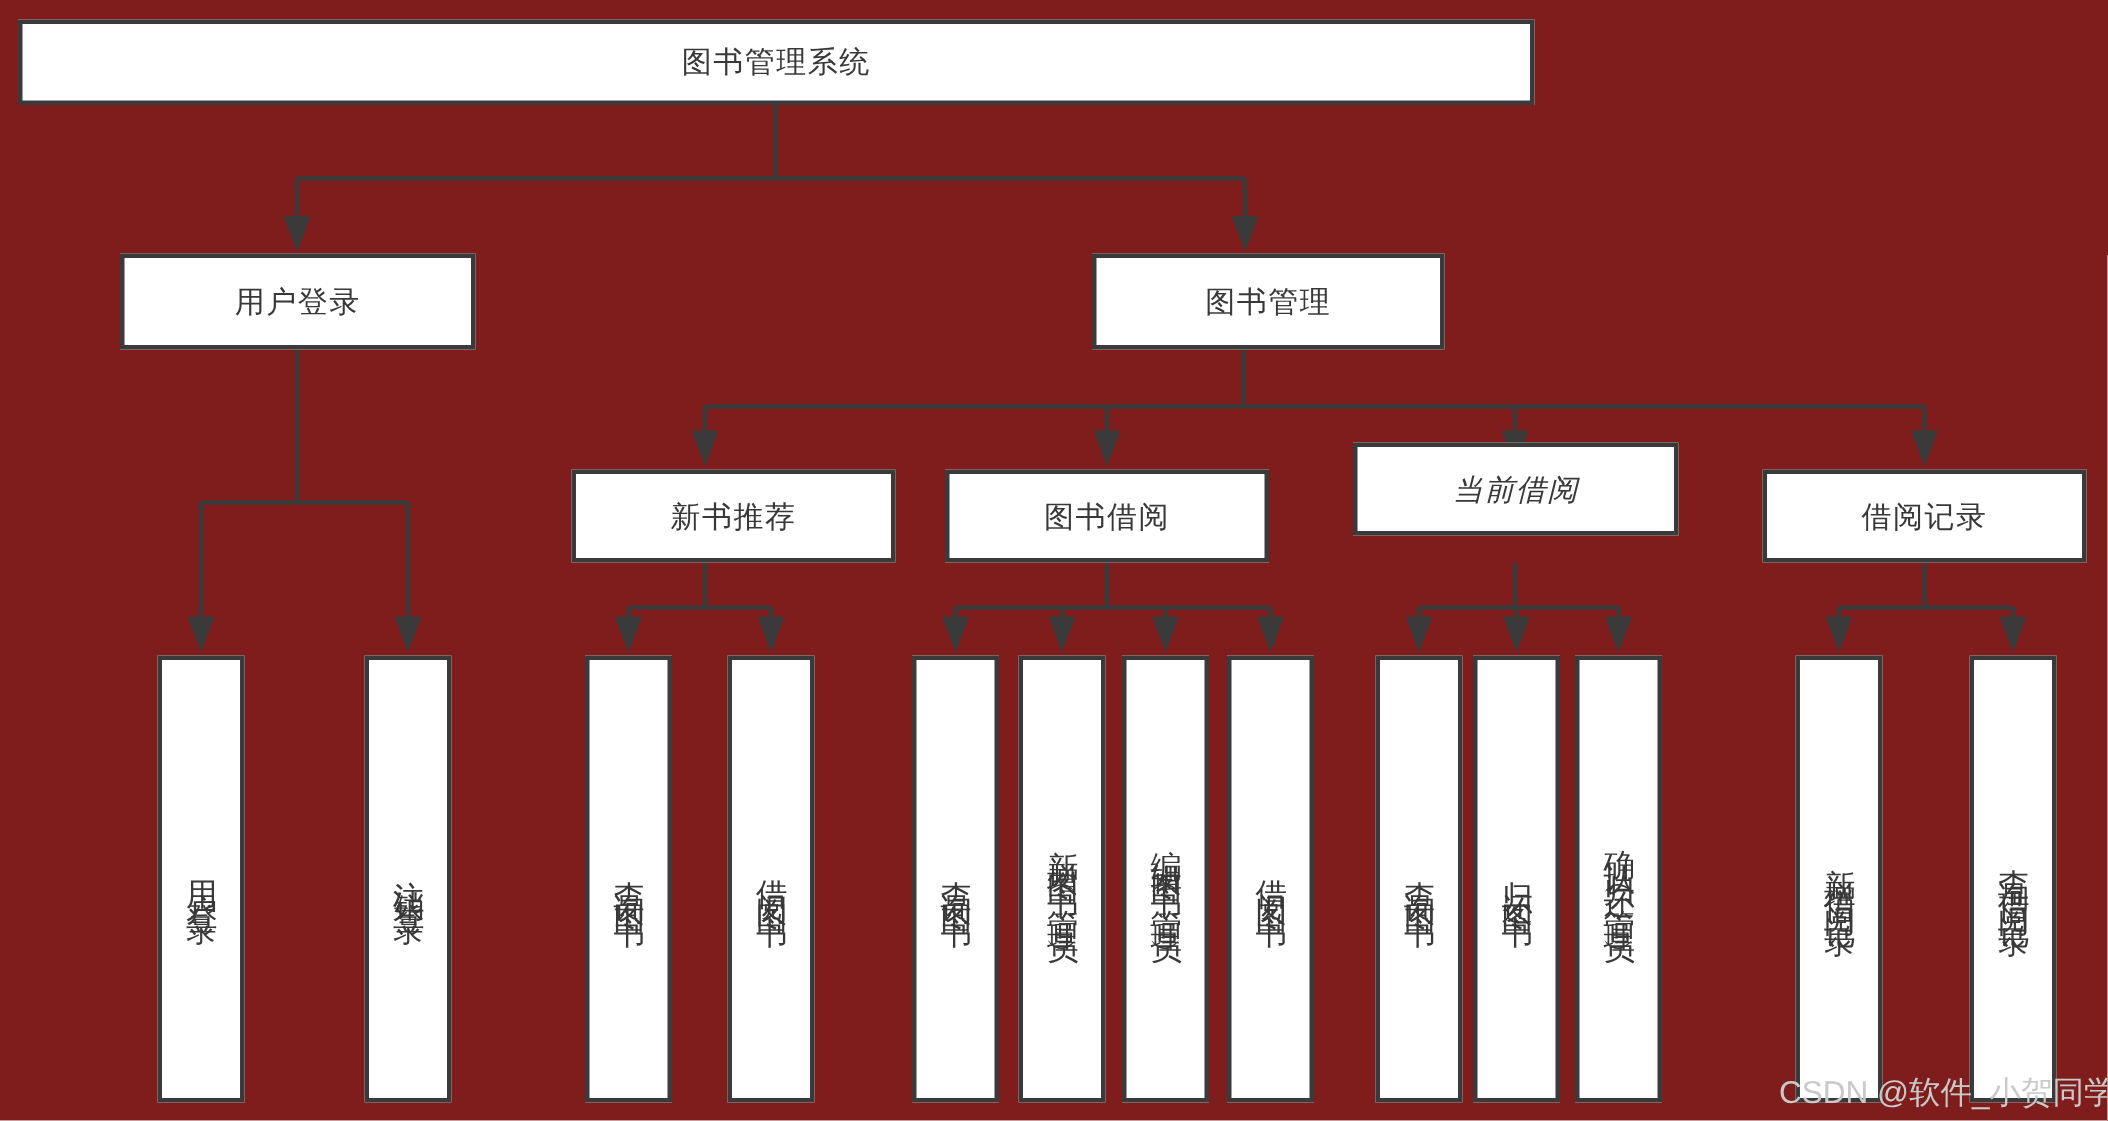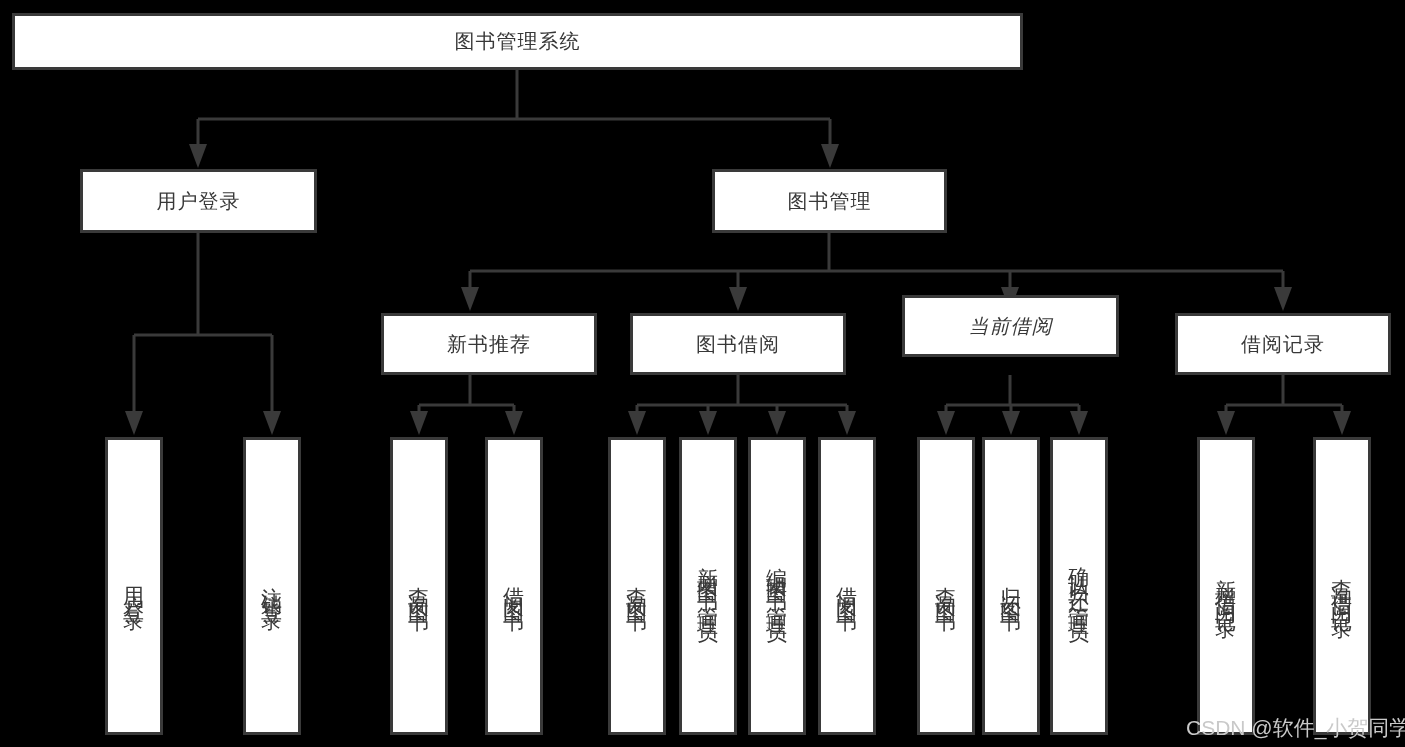--- a/index.html
+++ b/index.html
@@ -5,21 +5,21 @@
   html, body {
     margin: 0;
     padding: 0;
     background: #ffffff;
     font-family: "Liberation Sans", "DejaVu Sans", sans-serif;
   }
   #canvas {
     position: relative;
     width: 1405px;
     height: 747px;
-    background: #000000;
+    background: #7f1d1d;
     overflow: hidden;
   }
   #connector-layer {
     position: absolute;
     left: 0; top: 0;
     width: 1405px;
     height: 747px;
   }
   .box {
     position: absolute;
@@ -99,21 +99,21 @@
     </g>
   </svg>
 
   <div class="box hbox" style="left:12px; top:13px; width:1011px; height:57px;">
     <span>图书管理系统</span>
   </div>
 
   <div class="box hbox" style="left:80px; top:169px; width:237px; height:64px;">
     <span>用户登录</span>
   </div>
-  <div class="box hbox" style="left:712px; top:169px; width:235px; height:64px;">
+  <div class="box hbox" style="left:728px; top:169px; width:235px; height:64px;">
     <span>图书管理</span>
   </div>
 
   <div class="box hbox" style="left:381px; top:313px; width:216px; height:62px;">
     <span>新书推荐</span>
   </div>
   <div class="box hbox" style="left:630px; top:313px; width:216px; height:62px;text-align:center;">
     <span>图书借阅</span>
   </div>
   <div class="box hbox" style="left:902px; top:295px; width:217px; height:62px;font-style:italic;">

